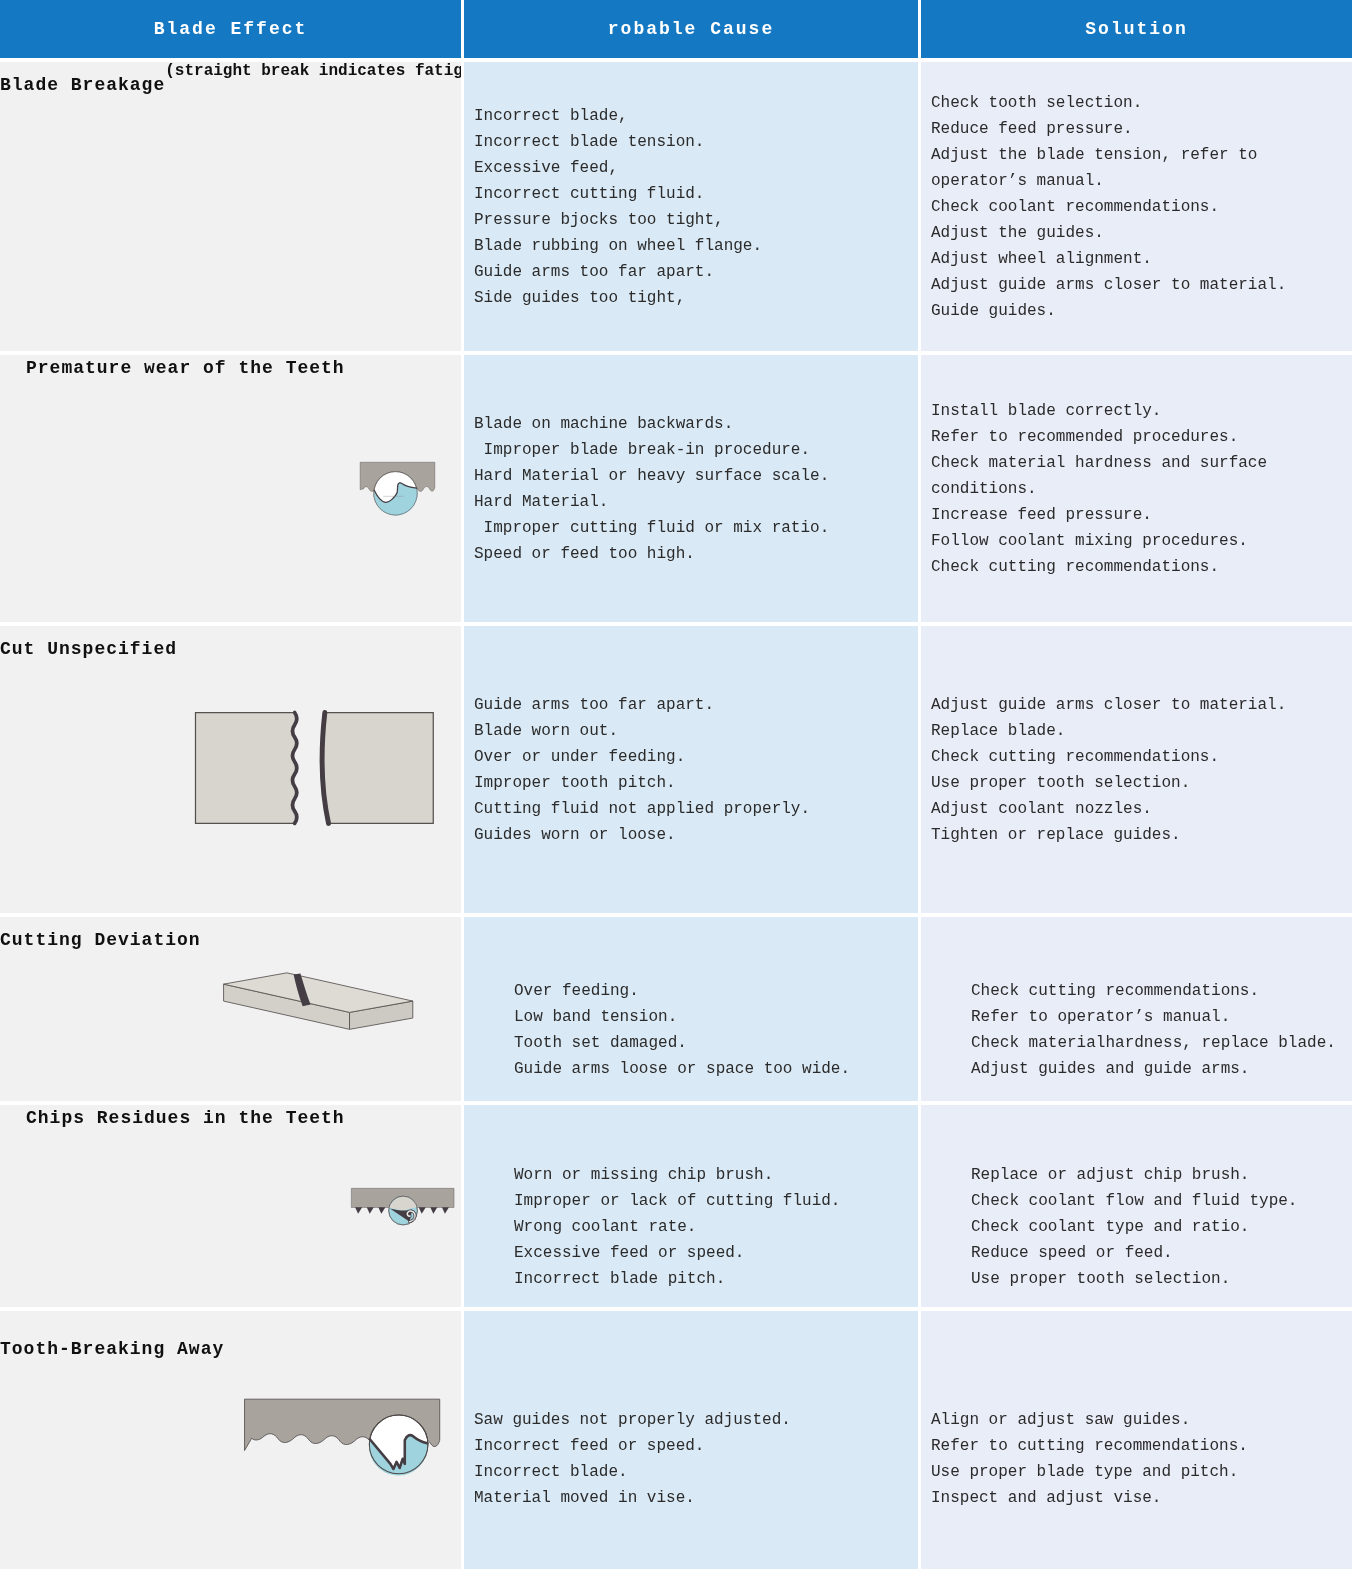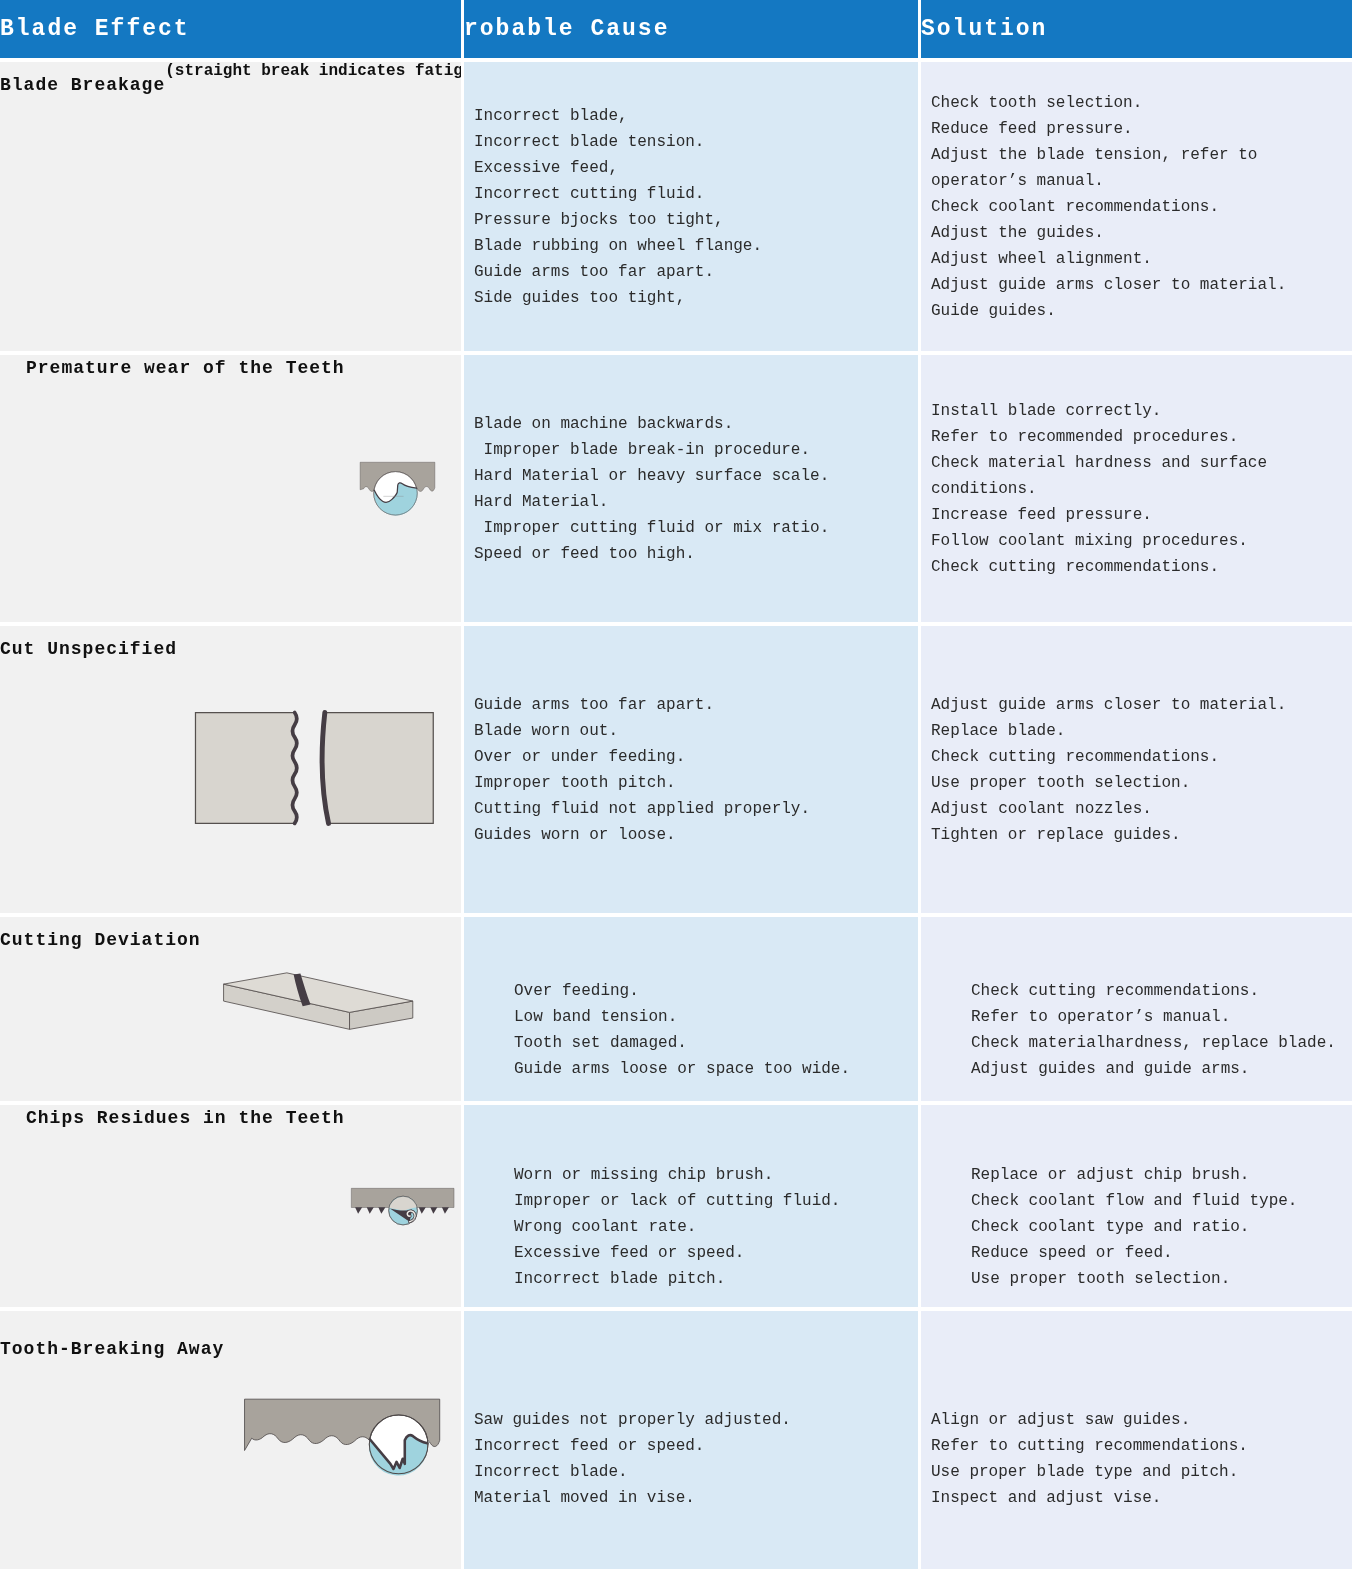--- a/index.html
+++ b/index.html
@@ -8,22 +8,22 @@
     display:grid;
     grid-template-columns:461px 454px 431px;
     grid-template-rows:58px 289px 267px 287px 184px 202px 258px;
     row-gap:4px;column-gap:3px;
     background:#ffffff;
     font-family:"Liberation Mono",monospace;
   }
   .hcell{
     background:var(--header-bg,#1478c2);
     color:var(--header-text,#ffffff);
-    display:flex;align-items:center;
-    font-size:23px;font-weight:bold;letter-spacing:2px;font-family:Liberation Mono, monospace;
+    display:flex;align-items:center;justify-content:center;
+    font-size:18px;font-weight:bold;letter-spacing:2px;font-family:Liberation Mono, monospace;
   }
   .cell{overflow:hidden;}
   .effect{
     background:var(--effect-cell-bg,#f1f1f1);
     display:flex;flex-direction:row;
   }
   .cause{background:var(--cause-cell-bg,#d9e9f5);}
   .solution{background:var(--solution-cell-bg,#e9edf8);}
   .cell-title{
     padding-top:13px;

